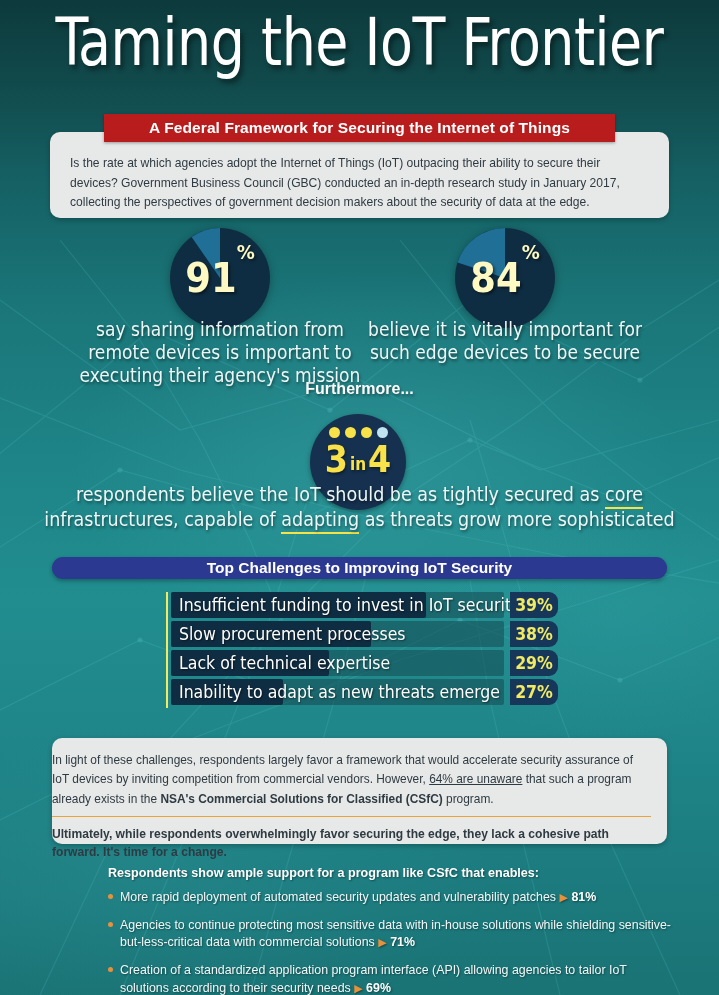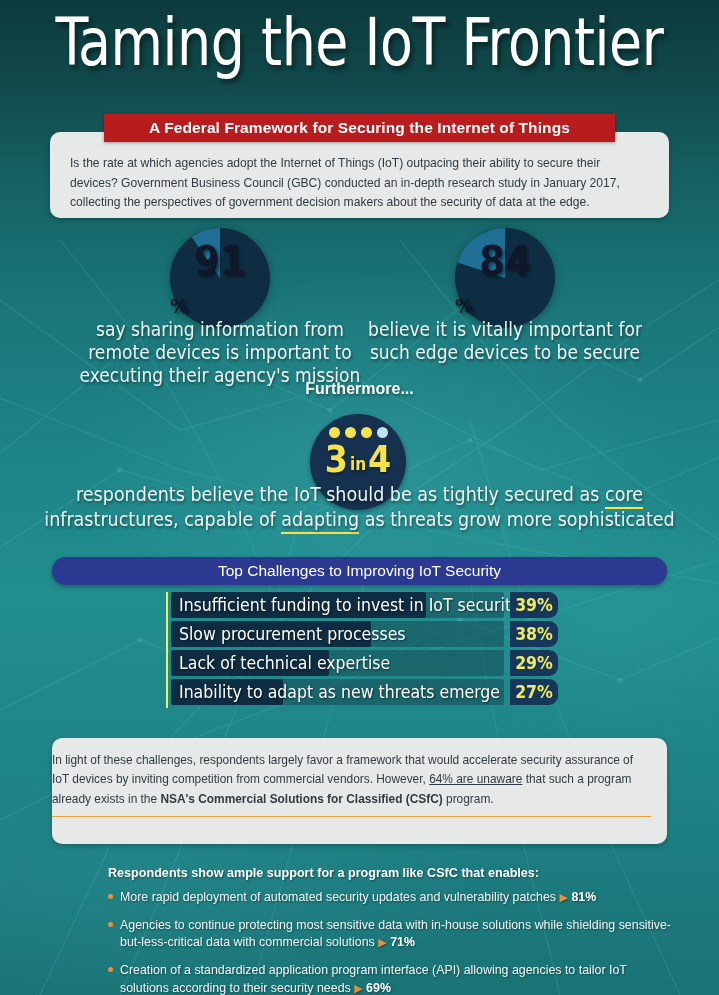--- a/index.html
+++ b/index.html
@@ -73,25 +73,24 @@
   }
 
   
   .stats{ position:absolute; left:0; top:228px; width:719px; }
   .stat{ position:absolute; text-align:center; }
   .pie{ position:relative; width:100px; height:100px; margin:0 auto; }
   .pie svg{ display:block; filter:drop-shadow(0 2px 4px rgba(0,0,0,.3)); }
   .pie .pct{
     position:absolute; left:0; top:0; width:100px; height:100px;
     display:flex; align-items:center; justify-content:center;
-    color:#0f172a;
+    color:#fef9c3;
     font-family:"DejaVu Sans Condensed","Liberation Sans Narrow","Liberation Sans",sans-serif;
     font-size:41px; font-weight:bold; line-height:1;
     text-shadow:2px 2px 3px rgba(0,0,0,.45);
-    flex-direction:column;
   }
   .pie .pct .sym{ font-size:20px; font-weight:bold; align-self:flex-start; margin-top:14px; }
   .stat .cap{
     margin-top:-10px;
     position:relative; z-index:3;
     color:#eef7f7;
     font-family:"DejaVu Sans Condensed","Liberation Sans Narrow","Liberation Sans",sans-serif;
     font-size:19px; line-height:1.22;
     text-shadow:1px 2px 3px rgba(0,0,0,.45);
     white-space:pre-line;
@@ -127,24 +126,24 @@
     color:#eef7f7;
     font-family:"DejaVu Sans Condensed","Liberation Sans Narrow","Liberation Sans",sans-serif;
     font-size:19.5px; line-height:1.28;
     text-shadow:1px 2px 3px rgba(0,0,0,.45);
     z-index:6;
   }
   .ratio-cap u{ text-decoration:none; border-bottom:2px solid #f7e24a; padding-bottom:1px; }
 
   
   .chal-banner{
-    position:absolute; left:52px; top:557px; width:615px; height:28px;
+    position:absolute; left:52px; top:557px; width:615px; height:22px;
     background:#2b3990; border-radius:15px;
     display:flex; align-items:center; justify-content:center;
-    color:#fff; font-size:15.5px; font-weight:normal;
+    color:#fff; font-size:15.5px; font-weight:bold;
     box-shadow:0 2px 4px rgba(0,0,0,.3);
   }
   .bars{ position:absolute; left:166px; top:592px; width:400px; }
   .bars .axis{
     position:absolute; left:0; top:0; width:2px; height:116px; background:#f2ea62;
   }
   .barrow{ position:relative; height:26px; margin-bottom:3px; padding-left:5px; }
   .track{
     position:absolute; left:5px; top:0; width:333px; height:26px;
     background:rgba(20,72,82,.55);
@@ -347,20 +346,21 @@
       <div class="blabel">Inability to adapt as new threats emerge</div>
       <div class="bval">27%</div>
     </div>
   </div>
 
   <div class="note-card">
     <p class="p1">
       <span>In light of these challenges, respondents largely favor a framework that would accelerate security assurance of IoT devices by inviting competition from commercial vendors. However, </span><u>64% are unaware</u><span> that such a program already exists in the </span><b>NSA's Commercial Solutions for Classified (CSfC)</b><span> program.</span>
     </p>
     <div class="divider"></div>
+    <p class="p2">Ultimately, while respondents overwhelmingly favor securing the edge, they lack a cohesive path forward. It's time for a change.</p>
   </div>
 
   <div class="support">
     <h3>Respondents show ample support for a program like CSfC that enables:</h3>
 
     <div class="sitem">
       <span class="bullet"></span>
       <span>More rapid deployment of automated security updates and vulnerability patches</span>
       <span class="arrow">▶</span>
       <b>81%</b>

